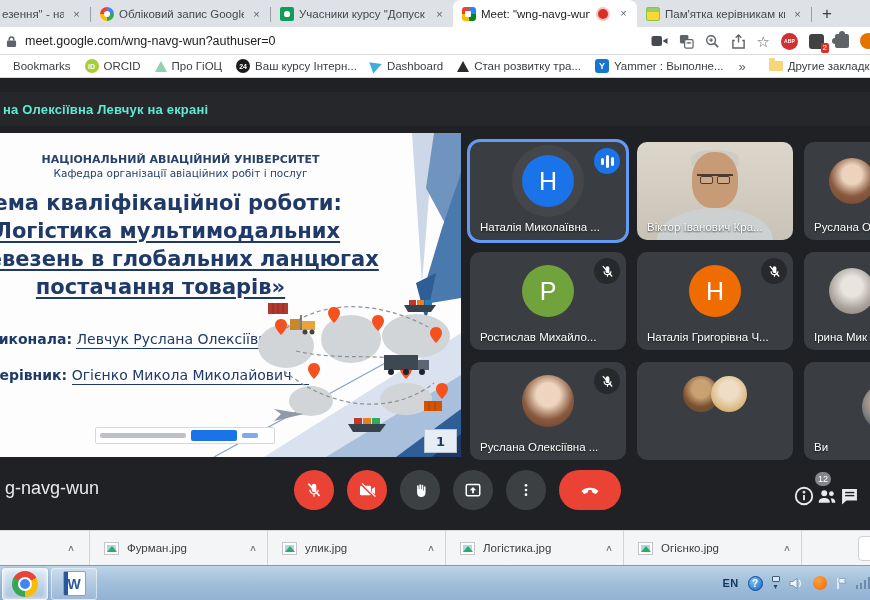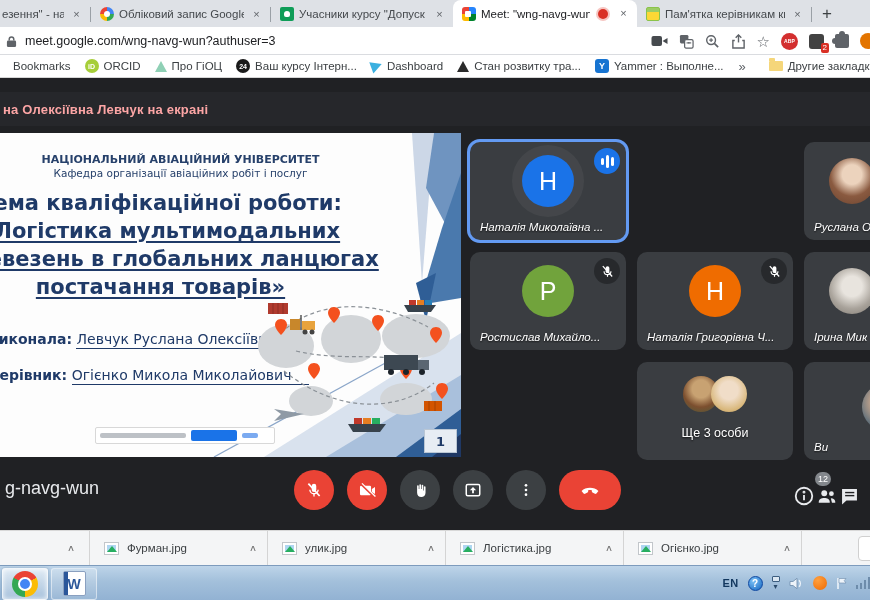--- a/index.html
+++ b/index.html
@@ -56,21 +56,21 @@
   .ic-yammer { background:#1774d1; border-radius:3px; color:#fff; font-size:9px; font-weight:bold; }
   .bm-spacer { flex:1; }
   .bm-overflow { font-size:13px; color:#5f6368; padding:0 8px; }
   .folder { width:14px; height:10px; background:#f5d67a; border-radius:1px; position:relative; }
   .folder::before { content:""; position:absolute; top:-3px; left:0; width:6px; height:3px; background:#f5d67a; border-radius:1px 1px 0 0; }
   .bmdiv { width:1px; height:14px; background:#d0d0d0; margin:0 4px; }
 
   
   .meet { position:absolute; top:78px; left:0; right:0; height:452px; background:#202124; overflow:hidden; }
   .banner-strip { position:absolute; top:14px; left:0; width:100%; height:34px; background:#26272b; }
-  .present-banner { position:absolute; left:3px; top:24px; font-size:13px; font-weight:bold; color:#fca5a5; letter-spacing:.2px; }
+  .present-banner { position:absolute; left:3px; top:24px; font-size:13px; font-weight:bold; color:#5eead4; letter-spacing:.2px; }
 
   
   .slide { position:absolute; left:-36px; top:55px; width:497px; height:324px; background:#fdfdfd; overflow:hidden; font-family:"DejaVu Sans", sans-serif; }
   .sl-head1 { position:absolute; top:20px; left:0; right:64px; text-align:center; font-size:11px; font-weight:bold; color:#27416b; }
   .sl-head2 { position:absolute; top:34px; left:0; right:64px; text-align:center; font-size:10.5px; color:#27416b; }
   .sl-title { position:absolute; left:-20px; right:84px; text-align:center; font-weight:bold; font-size:21px; color:#1f3a68; white-space:nowrap; }
   .sl-t1 { top:58px; }
   .sl-t2 { top:86px; text-decoration:underline; text-underline-offset:3px; }
   .sl-t3 { top:114px; text-decoration:underline; text-underline-offset:3px; }
   .sl-t4 { top:142px; text-decoration:underline; text-underline-offset:3px; }
@@ -88,21 +88,21 @@
   .page-box { position:absolute; right:4px; bottom:4px; width:33px; height:24px; background:#e7edf4; border:1px solid #b9c6d4; display:flex; align-items:center; justify-content:center; font-size:13px; font-weight:bold; color:#1f3a68; }
 
   
   .tiles { position:absolute; left:470px; top:64px; width:520px; height:330px; }
   .tile { position:absolute; width:156px; height:98px; background:#3a3d41; border-radius:10px; }
   .t-r0 { top:0; } .t-r1 { top:110px; } .t-r2 { top:220px; }
   .t-c0 { left:0; } .t-c1 { left:167px; } .t-c2 { left:334px; }
   .tile.active { box-shadow:0 0 0 3px #639af2; }
   .avatar { position:absolute; left:50%; top:13px; transform:translateX(-50%); width:52px; height:52px; border-radius:50%; display:flex; align-items:center; justify-content:center; font-size:25px; color:#fff; }
   .avatar-ring { position:absolute; left:50%; top:3px; transform:translateX(-50%); width:72px; height:72px; border-radius:50%; background:rgba(255,255,255,.05); }
-  .tname { position:absolute; left:10px; bottom:7px; max-width:140px; font-size:11.5px; color:#fff; text-shadow:0 1px 2px rgba(0,0,0,.75); white-space:nowrap; overflow:hidden;font-style:italic; }
+  .tname { position:absolute; left:10px; bottom:7px; max-width:140px; font-size:11.5px; color:#fff; text-shadow:0 1px 2px rgba(0,0,0,.75); white-space:nowrap; overflow:hidden; }
   .tname-center { position:absolute; left:0; right:0; bottom:20px; text-align:center; font-size:12.5px; color:#fff; text-shadow:0 1px 2px rgba(0,0,0,.75); }
   .tbadge { position:absolute; top:6px; right:6px; width:26px; height:26px; border-radius:50%; display:flex; align-items:center; justify-content:center; }
   .spk { background:#1a73e8; gap:2px; }
   .spk i { display:block; width:3px; background:#fff; border-radius:2px; }
   .spk i:nth-child(1){ height:7px; } .spk i:nth-child(2){ height:13px; } .spk i:nth-child(3){ height:9px; }
   .micoff { background:rgba(20,21,23,.5); }
   
   .scene { overflow:hidden; background:linear-gradient(#dcd6cb, #c9c3b7); }
   .v-head { position:absolute; left:50%; top:10px; transform:translateX(-50%); width:46px; height:56px; background:#c89b77; border-radius:46% 46% 42% 42%; }
   .v-hair { position:absolute; left:50%; top:8px; transform:translateX(-50%); width:48px; height:16px; background:#cfccc4; border-radius:50% 50% 0 0; }
@@ -198,21 +198,21 @@
   <div class="newtab">+</div>
 </div>
 
 <div class="addrbar">
   <span class="lock">
     <svg width="11" height="13" viewBox="0 0 12 14">
         <rect x="1" y="6" width="10" height="7" rx="1.5" fill="#5f6368"></rect>
         <path d="M3.5 6V4.5a2.5 2.5 0 0 1 5 0V6" fill="none" stroke="#5f6368" stroke-width="1.6"></path>
       </svg>
   </span>
-  <span class="url">meet.google.com/wng-navg-wun?authuser=3</span>
+  <span class="url">meet.google.com/wng-navg-wun?authuser=0</span>
   <div class="addr-icons">
     <span class="aicon">
       <svg width="17" height="12" viewBox="0 0 17 12">
           <rect x="0.5" y="1" width="10.5" height="10" rx="2" fill="#464a4e"></rect>
           <path d="M11.5 6l5-3v6l-5-3z" fill="#464a4e"></path>
         </svg>
     </span>
     <span class="aicon">
       <svg width="15" height="15" viewBox="0 0 16 16">
           <rect x="1" y="1" width="9" height="9" rx="1.5" fill="#5f6368"></rect>
@@ -378,20 +378,30 @@
       <div class="avatar-ring"></div>
       <div class="avatar" style="background:#1a73e8">Н</div>
       <div class="tbadge spk">
           <i></i>
           <i></i>
           <i></i>
         </div>
       <div class="tname">Наталія Миколаївна ...</div>
     </div>
 
+    <div class="tile scene t-r0 t-c1">
+      <div class="v-hair"></div>
+      <div class="v-head"></div>
+      <div class="v-glasses">
+          <i></i>
+          <i></i>
+        </div>
+      <div class="v-shirt"></div>
+      <div class="tname">Віктор Іванович Кра...</div>
+    </div>
 
     <div class="tile t-r0 t-c2">
       <div class="avatar ph ph-ruslana av48 pos-c2"></div>
       <div class="tname">Руслана О</div>
     </div>
 
     <div class="tile t-r1 t-c0">
       <div class="avatar" style="background:#71a33c">Р</div>
       <div class="tbadge micoff">
         <svg width="15" height="15" viewBox="0 0 24 24">
@@ -415,25 +425,36 @@
           </svg>
       </div>
       <div class="tname">Наталія Григорівна Ч...</div>
     </div>
 
     <div class="tile t-r1 t-c2">
       <div class="avatar ph ph-irina av48 pos-c2"></div>
       <div class="tname">Ірина Мик</div>
     </div>
 
+    <div class="tile t-r2 t-c0">
+      <div class="avatar ph ph-ruslana2"></div>
+      <div class="tbadge micoff">
+        <svg width="15" height="15" viewBox="0 0 24 24">
+            <path d="M12 14.5a3 3 0 0 0 3-3v-5a3 3 0 0 0-6 0v5a3 3 0 0 0 3 3z" fill="#fff"></path>
+            <path d="M6.5 11.5a5.5 5.5 0 0 0 11 0" stroke="#fff" stroke-width="1.8" fill="none"></path>
+            <line x1="12" y1="17" x2="12" y2="20.5" stroke="#fff" stroke-width="1.8"></line>
+            <line x1="4.5" y1="3.5" x2="19.5" y2="20" stroke="#fff" stroke-width="2"></line>
+          </svg>
+      </div>
+      <div class="tname">Руслана Олексіївна ...</div>
+    </div>
 
     <div class="tile t-r2 t-c1">
       <div class="ph ph-g1"></div>
       <div class="ph ph-g2"></div>
-      <div class="tname-center">Ще 3 особи</div>
     </div>
 
     <div class="tile t-r2 t-c2">
       <div class="avatar ph ph-vy av48 pos-vy"></div>
       <div class="tname">Ви</div>
     </div>
   </div>
 
   <div class="meet-code">g-navg-wun</div>
 

